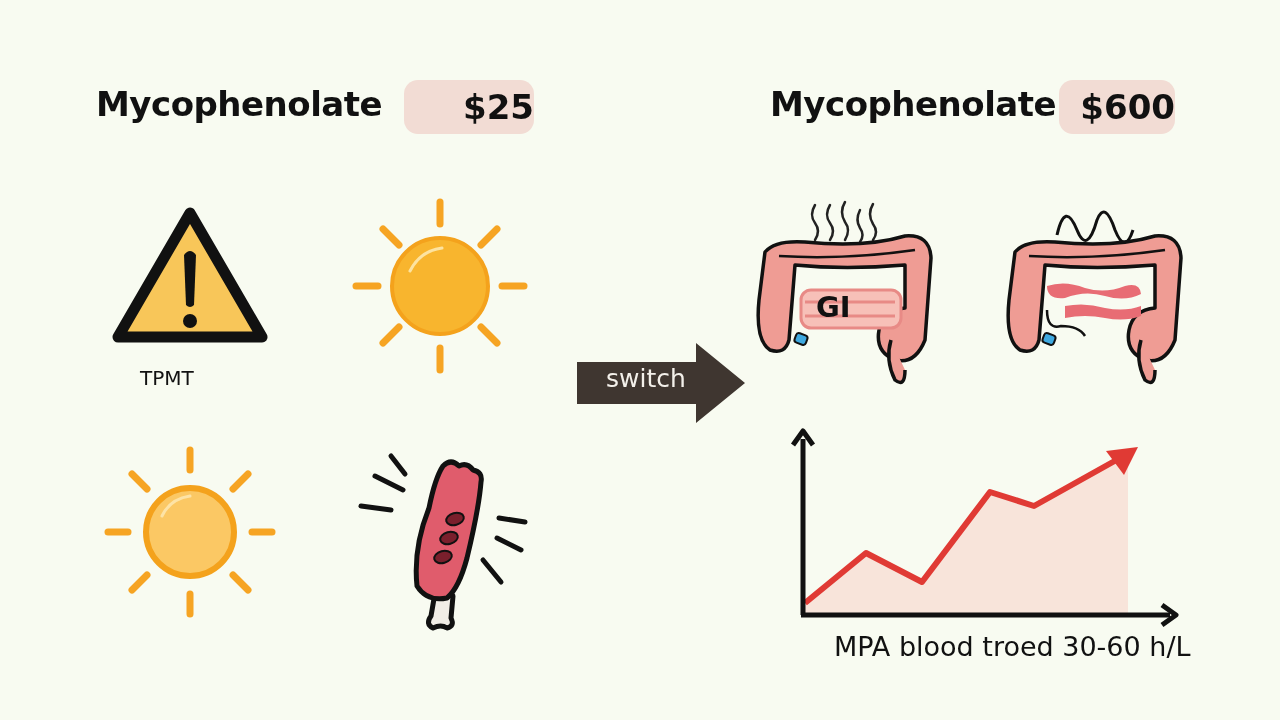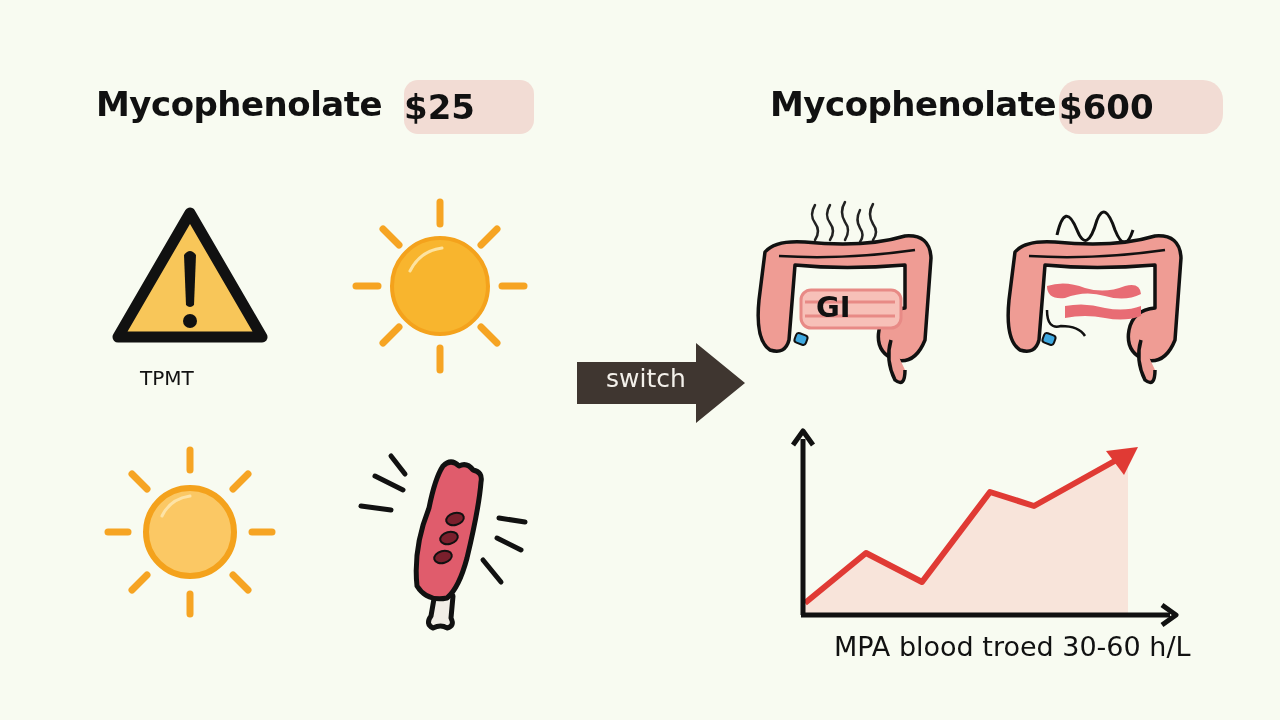--- a/index.html
+++ b/index.html
@@ -1,32 +1,32 @@
 <!DOCTYPE html>
 <html><head>
 <meta charset="utf-8">
 <style>
   html, body { margin:0; padding:0; }
   body { width:1280px; height:720px; background:#f8fbf1; position:relative; overflow:hidden; font-family:"DejaVu Sans", sans-serif; }
   .abs { position:absolute; }
   .title { font-weight:bold; font-size:34px; color:#111; letter-spacing:-0.5px; }
-  .price { background:#f2dcd4; border-radius:14px; font-weight:bold; font-size:34px; color:#111; text-align:left; line-height:54px; height:54px; }
+  .price { background:#f2dcd4; border-radius:14px; font-weight:bold; font-size:34px; color:#111; text-align:right; line-height:54px; height:54px; }
   .label { font-size:20px; color:#111; }
   .switch-label { color:#f3f0ea; font-size:25px; }
   .caption { font-size:27px; color:#111; white-space:nowrap; }
   svg { position:absolute; overflow:visible; }
 </style>
 </head>
 <body>
 
 <div class="abs title" style="left:96px;top:84px;">Mycophenolate</div>
 <div class="abs price" style="left:404px;top:80px;width:130px;">$25</div>
 
 <div class="abs title" style="left:746px;top:84px;margin-left:24px;">Mycophenolate</div>
-<div class="abs price" style="left:1059px;top:80px;width:164px;border-radius:20px;">$600</div>
+<div class="abs price" style="left:1059px;top:80px;width:116px;">$600</div>
 
 <svg style="left:110px;top:205px;" width="160" height="140" viewBox="0 0 160 140">
   <path d="M80 8 L152 132 L8 132 Z" fill="#f8c659" stroke="#111" stroke-width="11" stroke-linejoin="round"></path>
   <path d="M74 50 Q80 42 86 50 L84 100 Q80 104 76 100 Z" fill="#111"></path>
   <circle cx="80" cy="116" r="7" fill="#111"></circle>
 </svg>
 <div class="abs label" style="left:140px;top:366px;">TPMT</div>
 
 <svg style="left:350px;top:196px;" width="180" height="180" viewBox="0 0 180 180">
   <g stroke="#f6a423" stroke-width="7" stroke-linecap="round">

